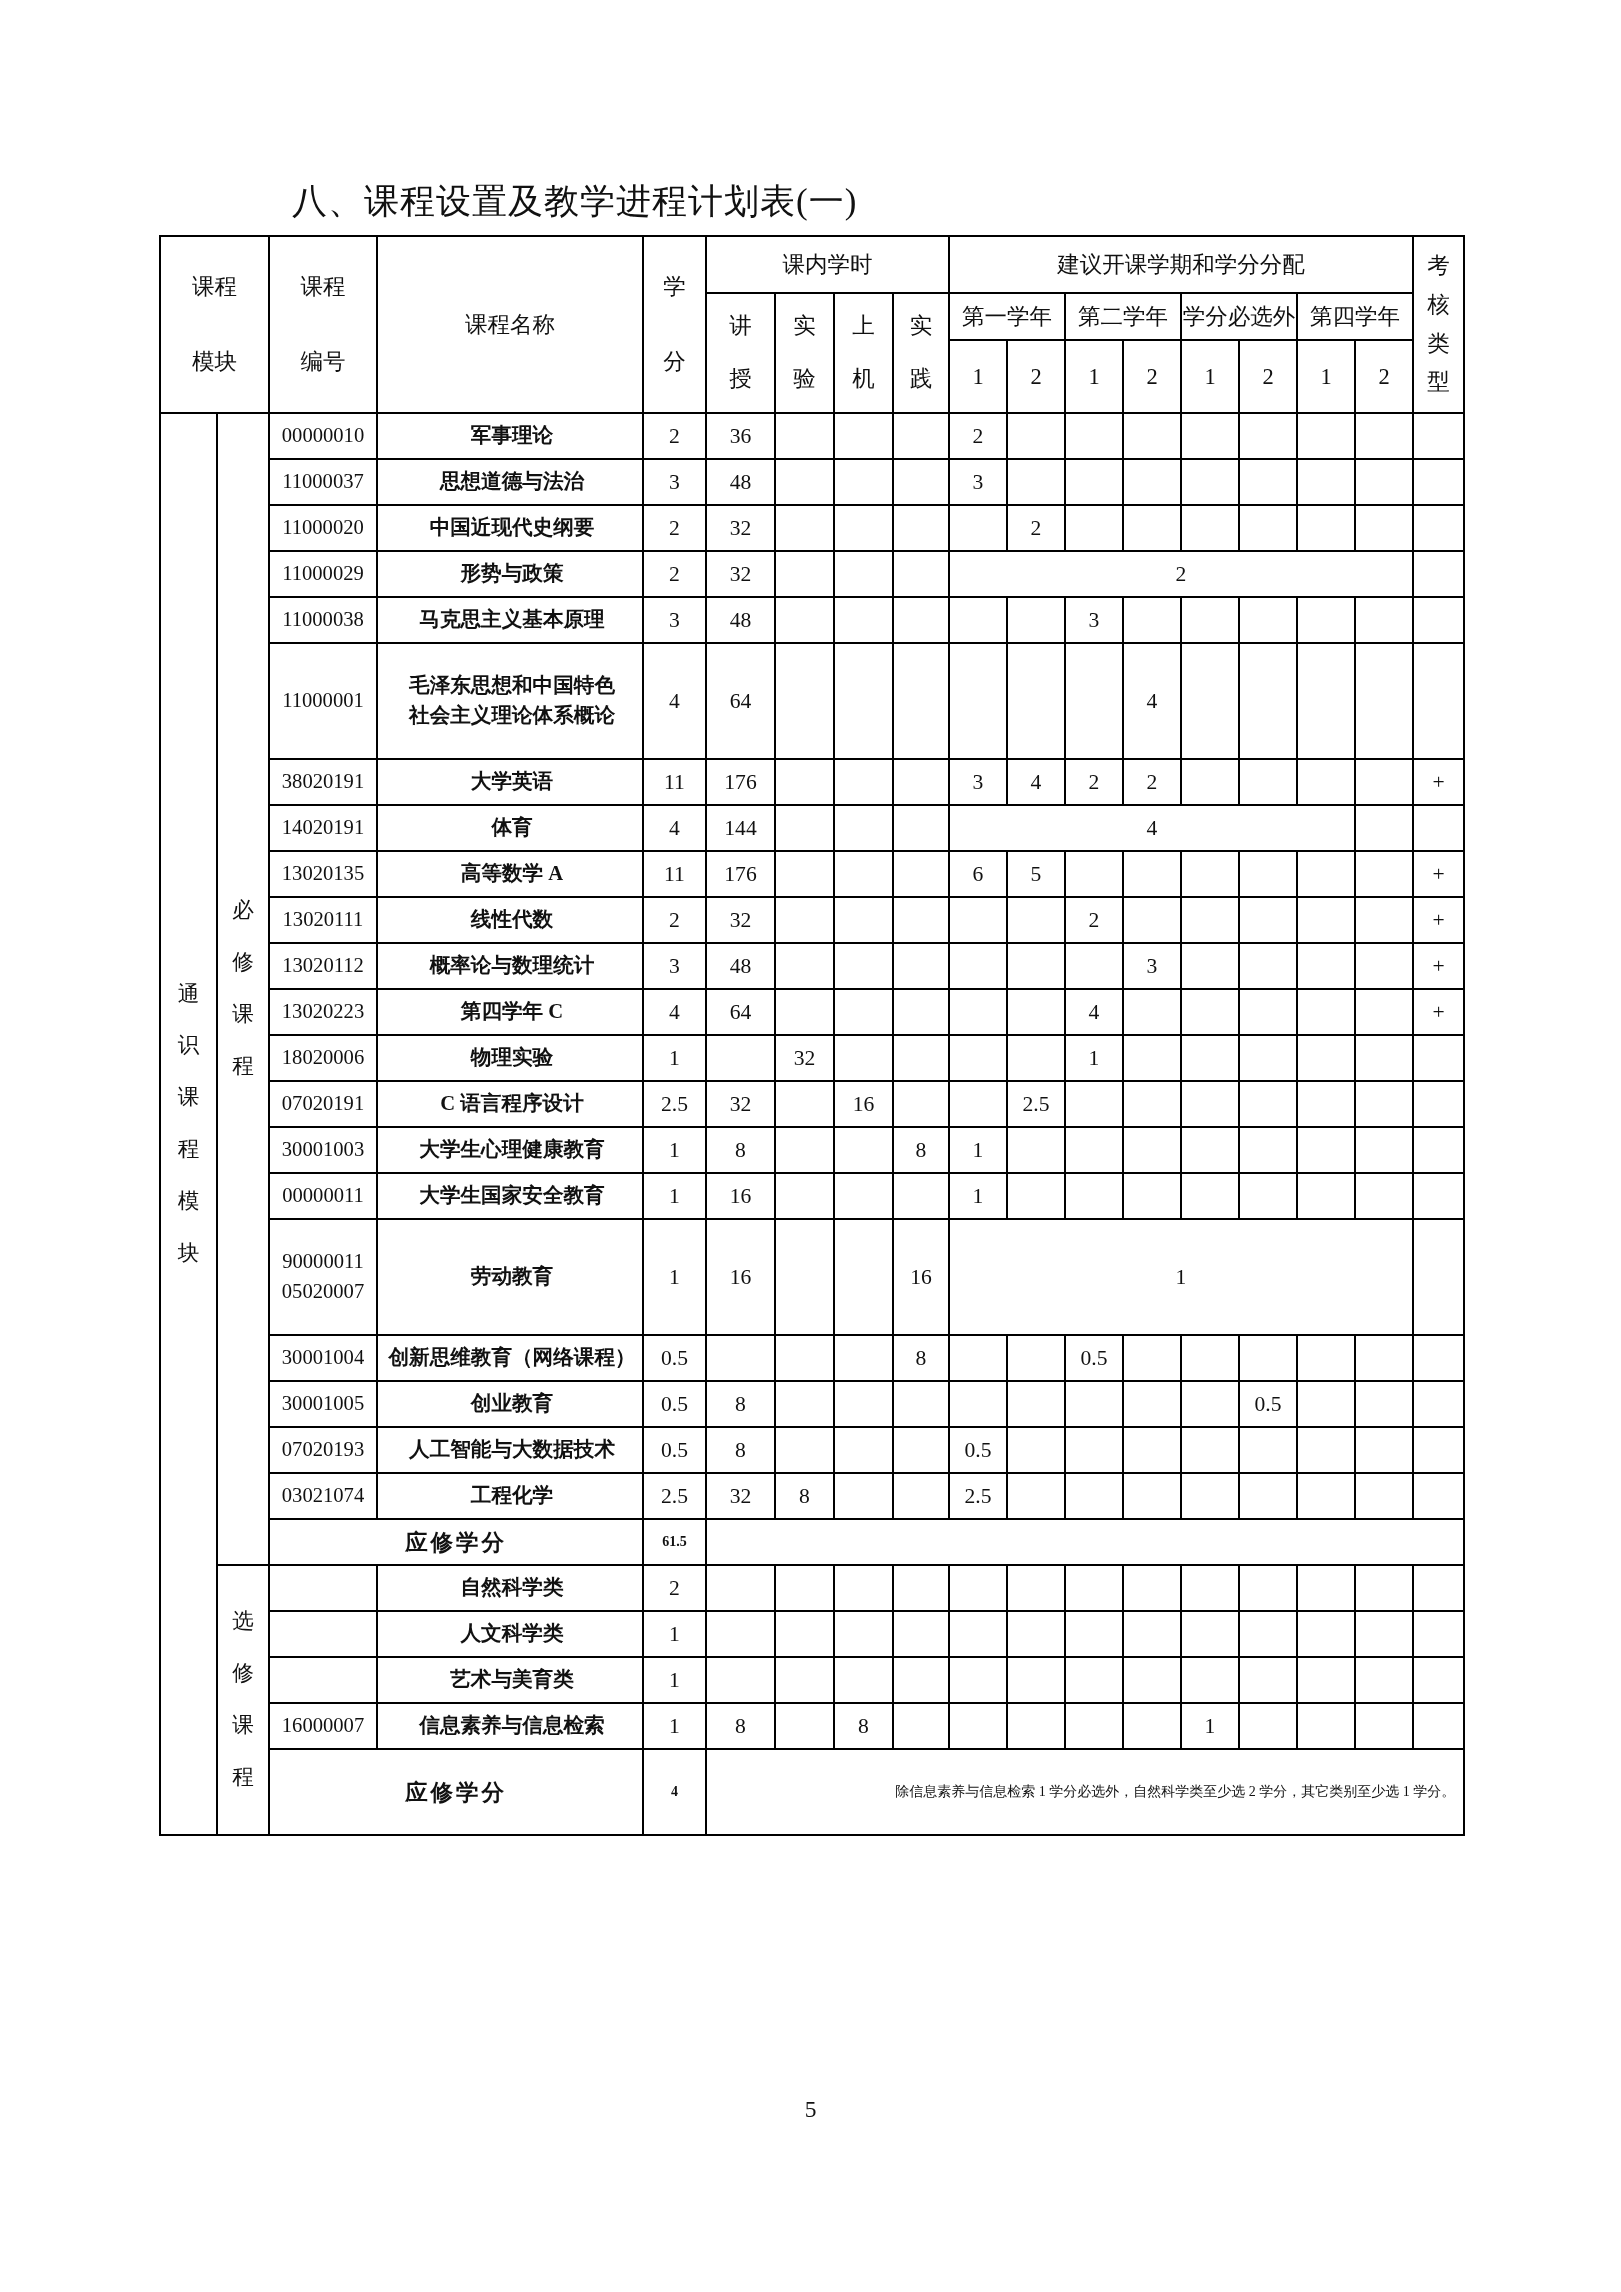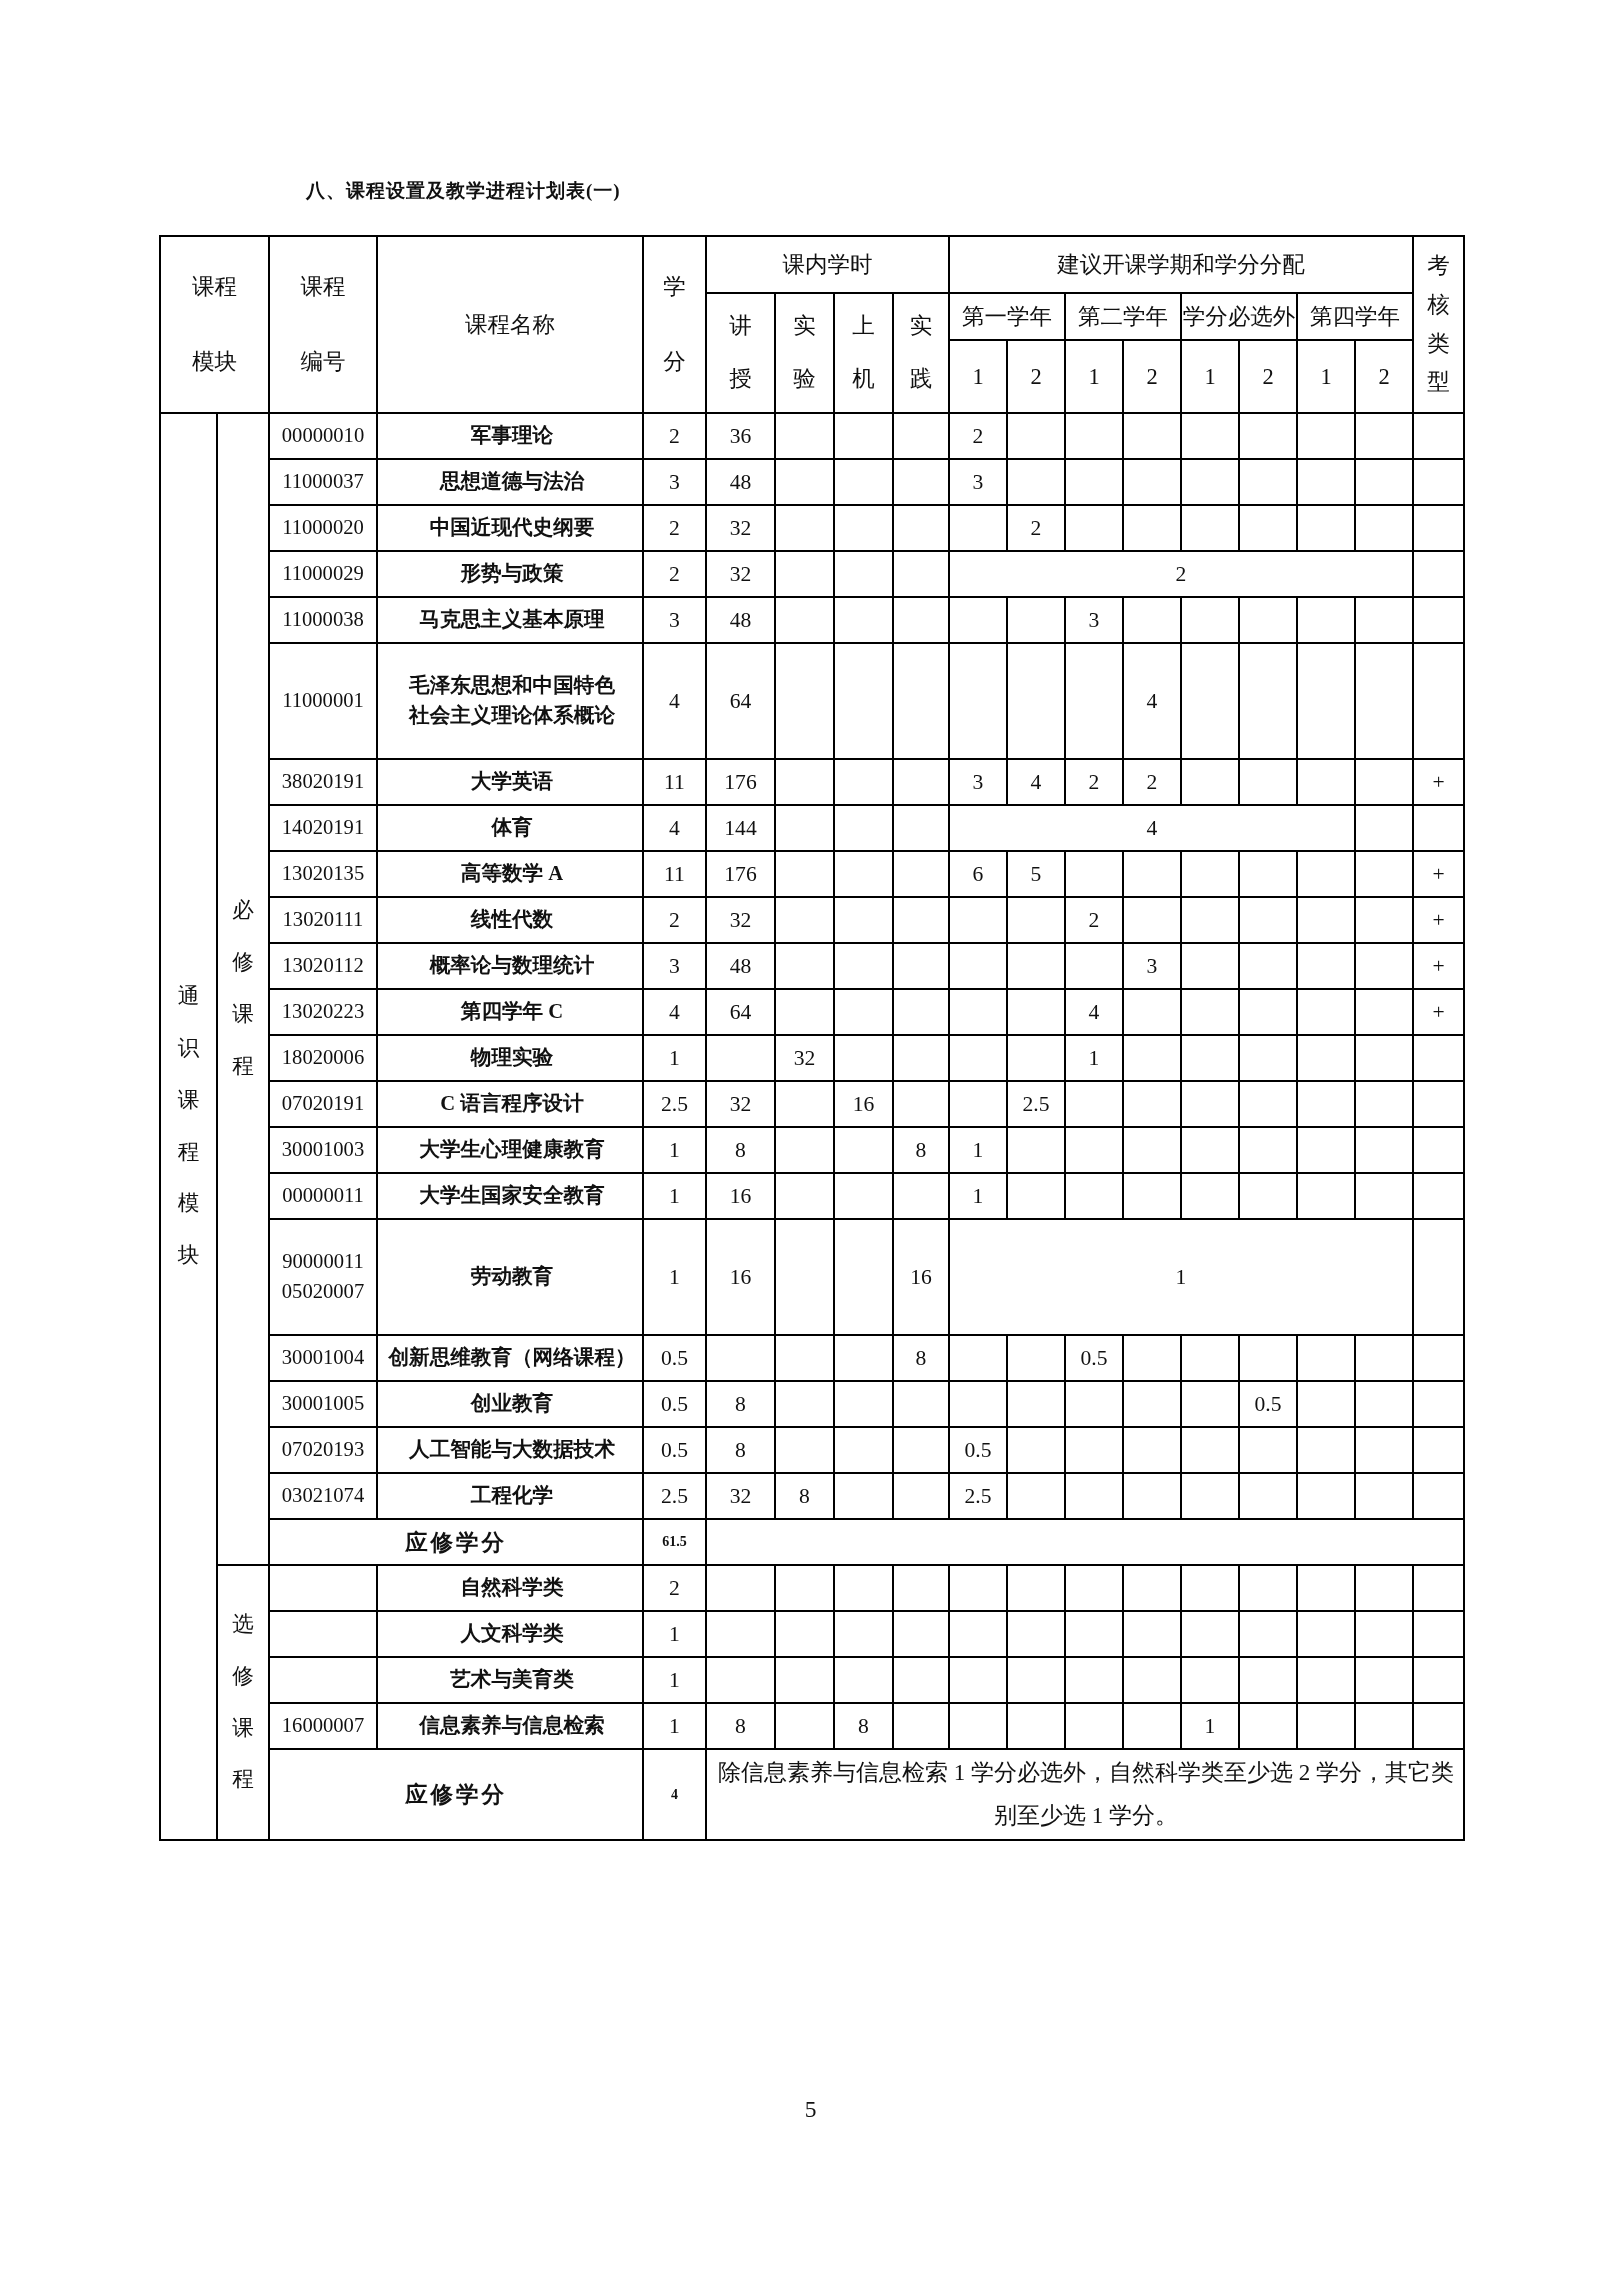--- a/index.html
+++ b/index.html
@@ -1,36 +1,36 @@
 <!DOCTYPE html>
 <html><head>
 <meta charset="utf-8">
 <style>
   html,body{margin:0;padding:0;background:#e8e8e8;}
   .page{position:relative;width:1621px;height:2293px;background:#ffffff;margin:0 auto;
         font-family:"Liberation Serif","DejaVu Serif",serif;color:#111;overflow:hidden;}
-  .title{position:absolute;left:306px;top:178px;margin:0;font-size:19px;font-weight:bold;
+  .title{position:absolute;left:292px;top:178px;margin:0;font-size:35px;font-weight:normal;
          letter-spacing:1px;white-space:nowrap;}
   table.plan{position:absolute;left:159px;top:235px;width:1302px;border-collapse:collapse;
              table-layout:fixed;border:2.9px solid #000;background:#fff;}
   th,td{border:2px solid #000;padding:0;text-align:center;vertical-align:middle;
         font-size:21.6px;font-weight:normal;color:#111;white-space:pre-line;overflow:hidden;}
   thead th{font-size:22.5px;}
   tr.h1{height:57px;} tr.h2{height:47px;} tr.h3{height:73px;}
   .lh36{line-height:3.3;} .lh24{line-height:2.35;} .lh17{line-height:1.72;}
   tbody tr{height:46px;}
   tbody tr.tall{height:116px;}
   tbody tr.noter{height:86px;}
   td.vmod{line-height:2.4;font-size:21.6px;}
   td.num{font-size:20.6px;line-height:1.45;}
   td.name{text-align:center;padding:1px 2.9px 1px 6.9px;font-size:20.6px;line-height:1.45;font-weight:bold;}
   td.c{font-size:21.6px;}
   td.lbl{font-weight:bold;font-size:22.5px;letter-spacing:2.9px;}
   td.cb{font-weight:bold;font-size:14px;}
-  td.note{text-align:center;padding:2px 7.8px 2px 9.8px;font-size:23px;line-height:1.85;}
+  td.note{text-align:right;padding:2px 7.8px 2px 9.8px;font-size:14px;line-height:1.85;}
   .pagenum{position:absolute;left:0;top:2096px;width:1621px;text-align:center;font-size:23.5px;}
 </style>
 </head>
 <body>
 
 <div class="page">
 
   <h1 class="title">八、课程设置及教学进程计划表(一)</h1>
 
   <table class="plan">

